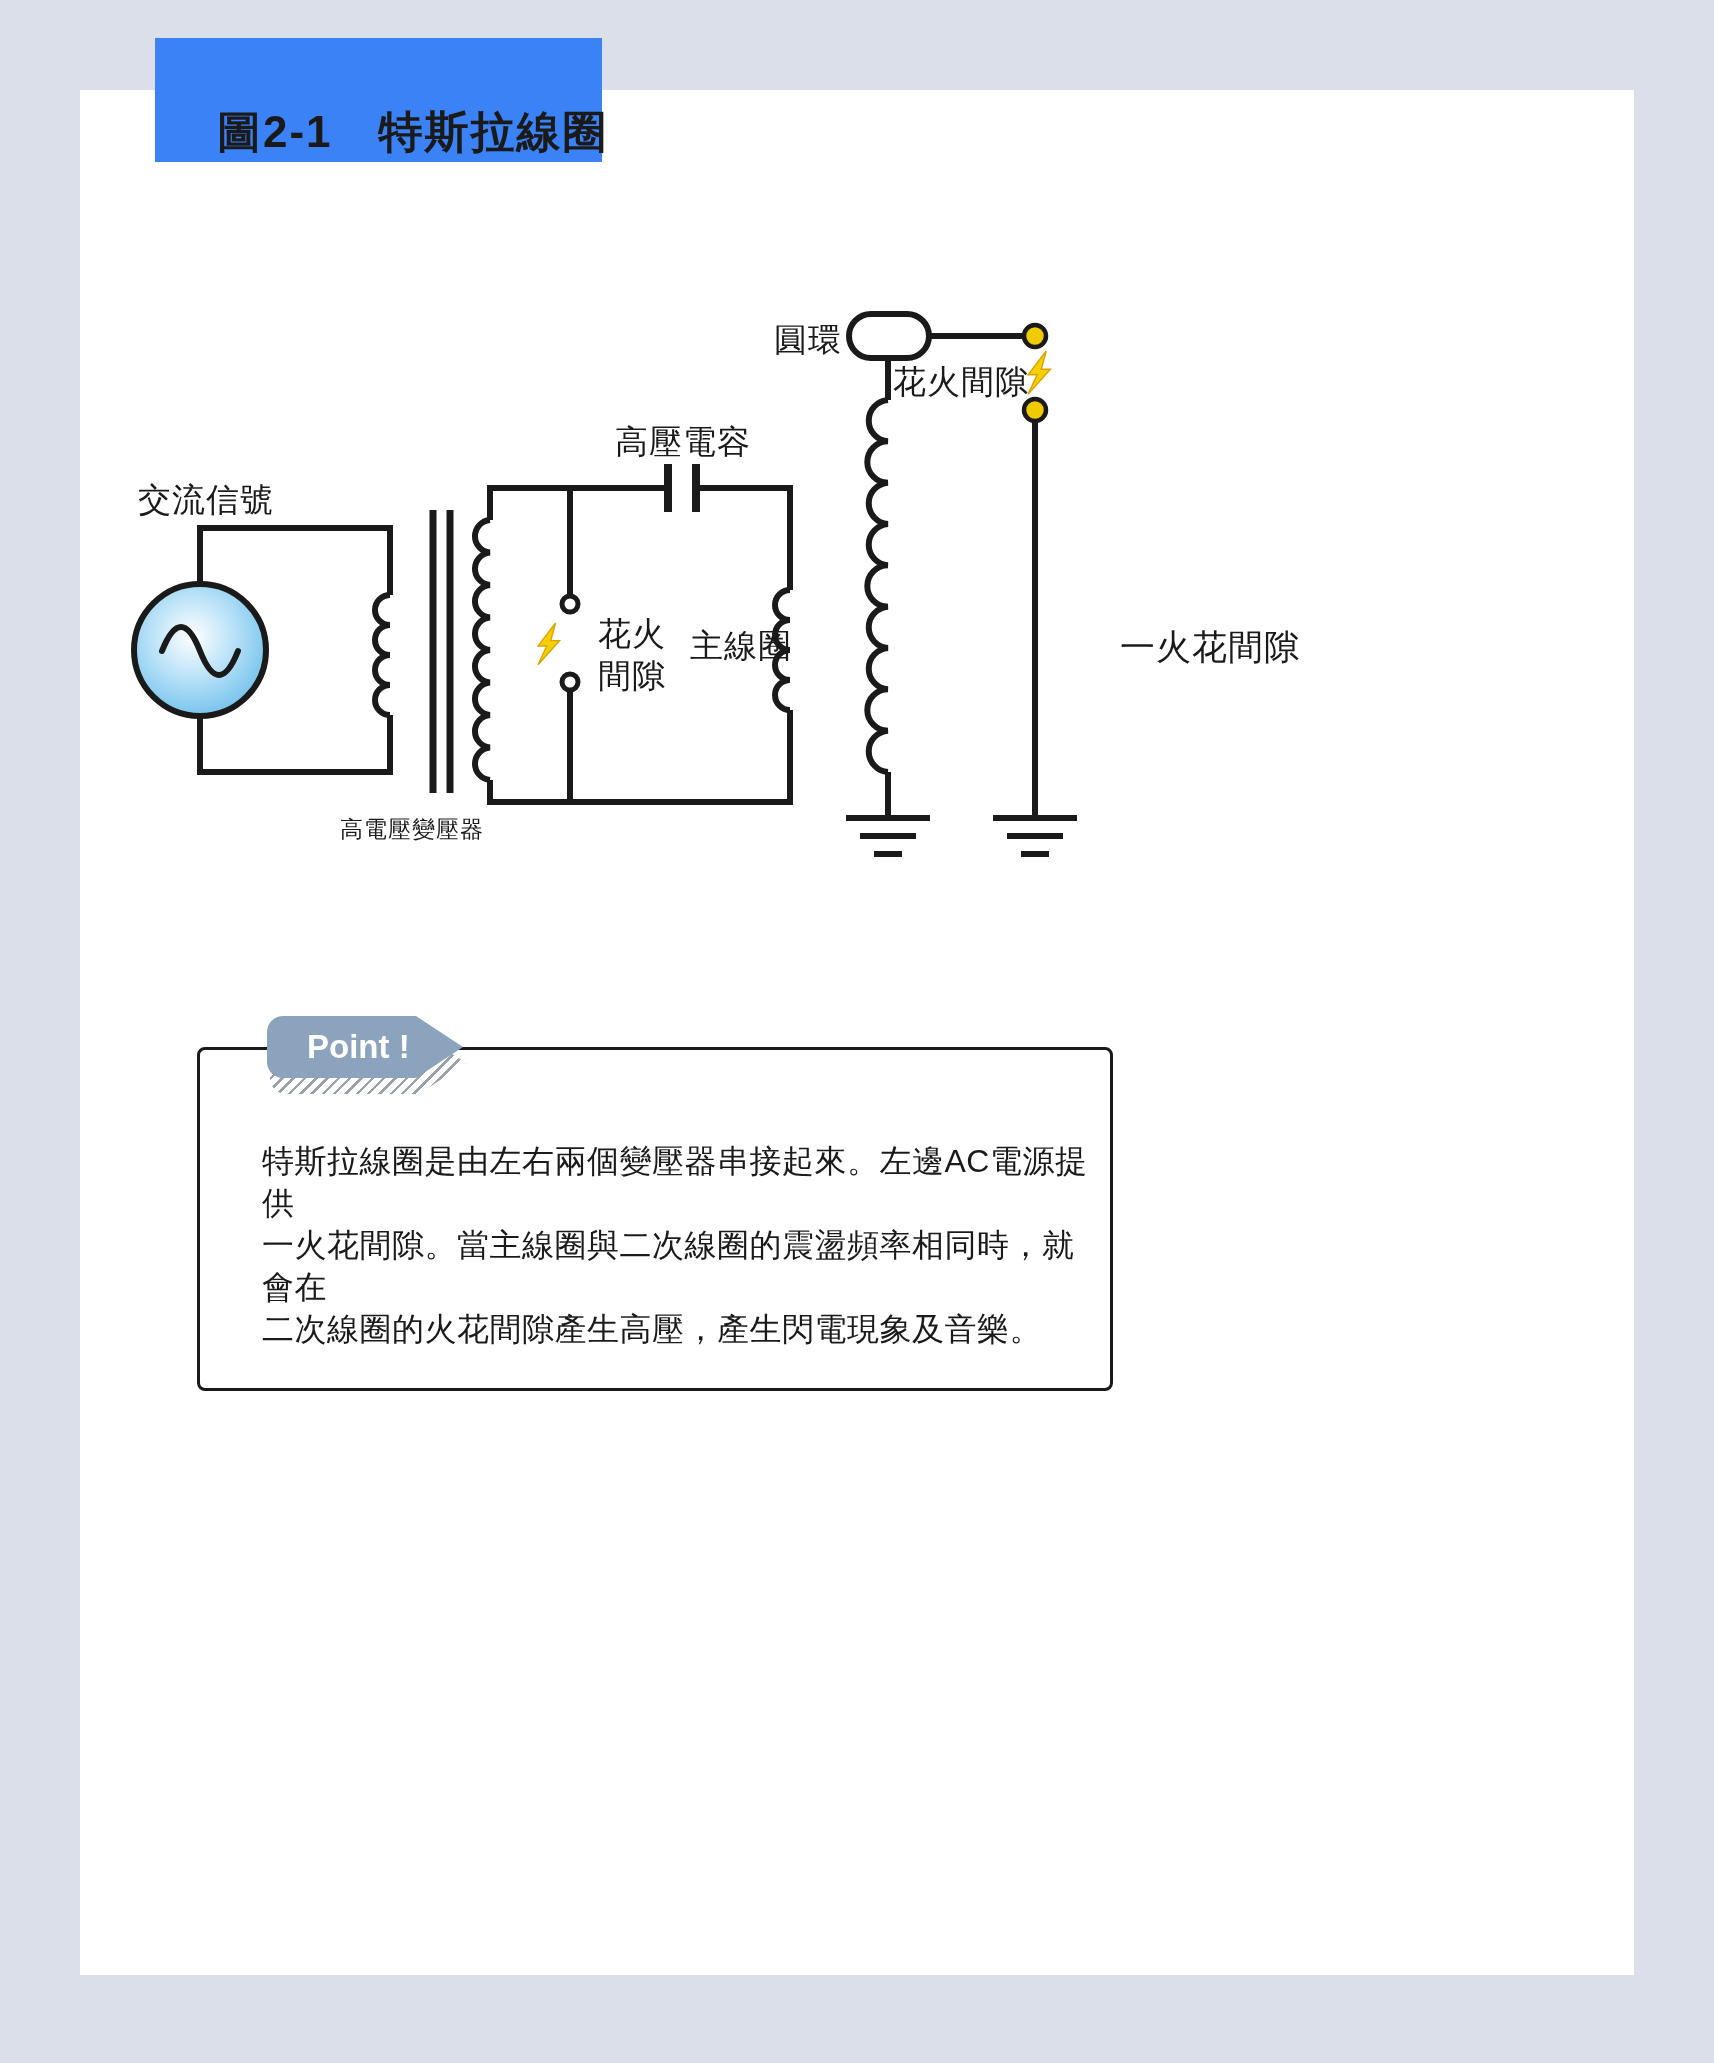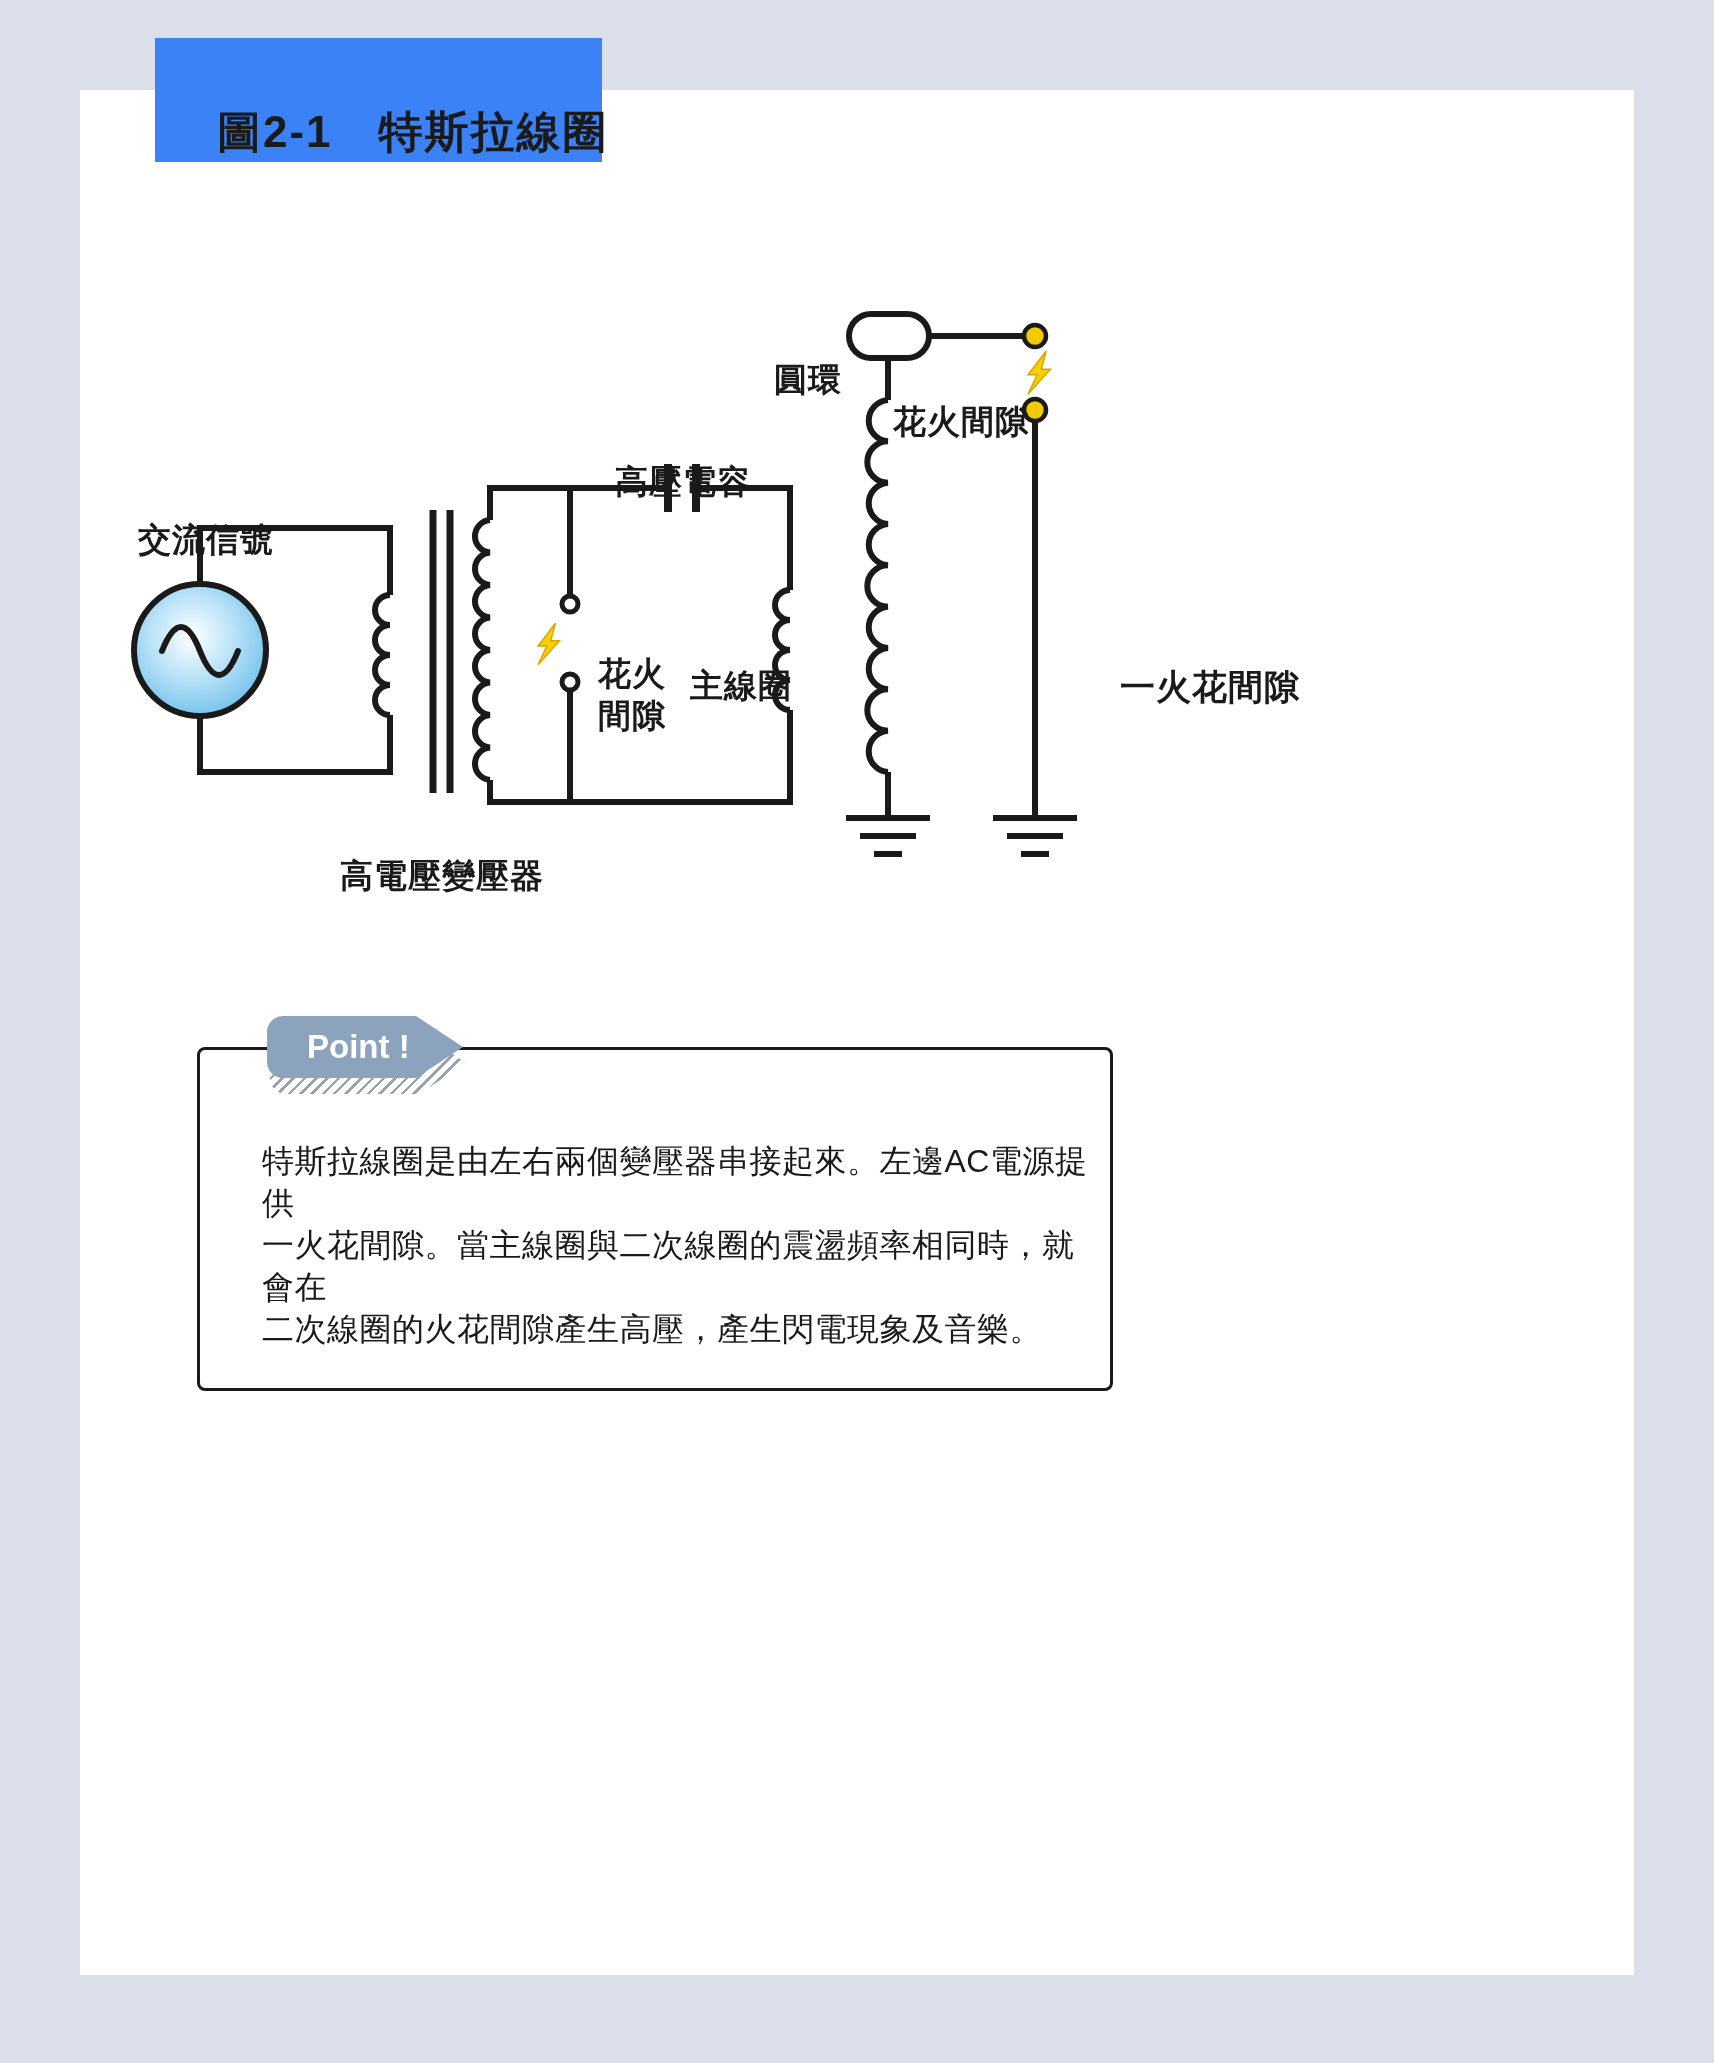--- a/index.html
+++ b/index.html
@@ -20,22 +20,22 @@
     display:flex; align-items:flex-end; box-sizing:border-box; padding-left:62px;
   }
   .title-box .title {
     font-size:44px; font-weight:bold; letter-spacing:2px; white-space:nowrap;
   }
   svg.circuit { position:absolute; left:0; top:0; z-index:2; }
   .w  { stroke:#1a1a1a; stroke-width:6; fill:none; }
   .w7 { stroke:#1a1a1a; stroke-width:7; fill:none; }
   .w8 { stroke:#1a1a1a; stroke-width:8; fill:none; }
   .lbl {
-    position:absolute; z-index:3; font-size:33px; font-weight:700;
-    white-space:nowrap; letter-spacing:1px;margin-top:40px;
+    position:absolute; z-index:3; font-size:33px; font-weight:400;
+    white-space:nowrap; letter-spacing:1px;
   }
   .point-box {
     position:absolute; left:197px; top:1047px; width:916px; height:344px;
     background:#ffffff; border:3px solid #1a1a1a; border-radius:8px;
     box-sizing:border-box; z-index:2;
   }
   .point-badge-hatch {
     position:absolute; left:270px; top:1032px; width:196px; height:62px;
     clip-path:polygon(0 0,76% 0,100% 50%,76% 100%,0 100%);
     border-radius:16px;
@@ -142,21 +142,21 @@
     <path class="w" d="M 1007 836 L 1063 836"></path>
     <path class="w" d="M 1021 854 L 1049 854"></path>
   </g>
 </svg>
 
 <div class="lbl" style="left:138px; top:478px;">交流信號</div>
 <div class="lbl" style="left:615px; top:420px;">高壓電容</div>
 <div class="lbl" style="left:598px; top:612px;">花火</div>
 <div class="lbl" style="left:598px; top:654px;">間隙</div>
 <div class="lbl" style="left:690px; top:624px;">主線圈</div>
-<div class="lbl" style="left:340px; top:814px; font-size:33px;">高電壓變壓器</div>
+<div class="lbl" style="left:340px; top:814px; font-size:23px;">高電壓變壓器</div>
 <div class="lbl" style="left:774px; top:318px;">圓環</div>
 <div class="lbl" style="left:893px; top:360px;">花火間隙</div>
 <div class="lbl" style="left:1120px; top:624px; font-size:35px;">一火花間隙</div>
 
 <div class="point-box"></div>
 <div class="point-badge-hatch"></div>
 <div class="point-badge">Point !</div>
 
 <div class="point-text">
   <div>特斯拉線圈是由左右兩個變壓器串接起來。左邊AC電源提供</div>

